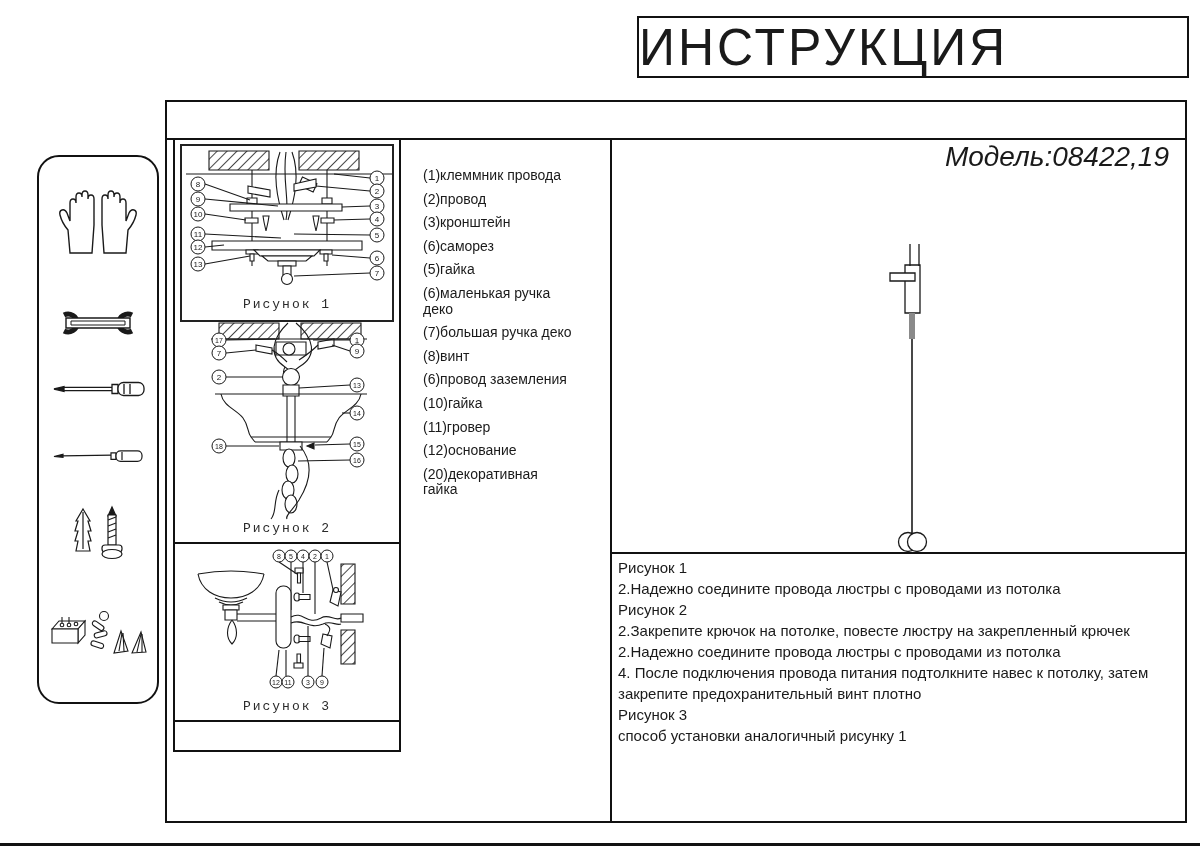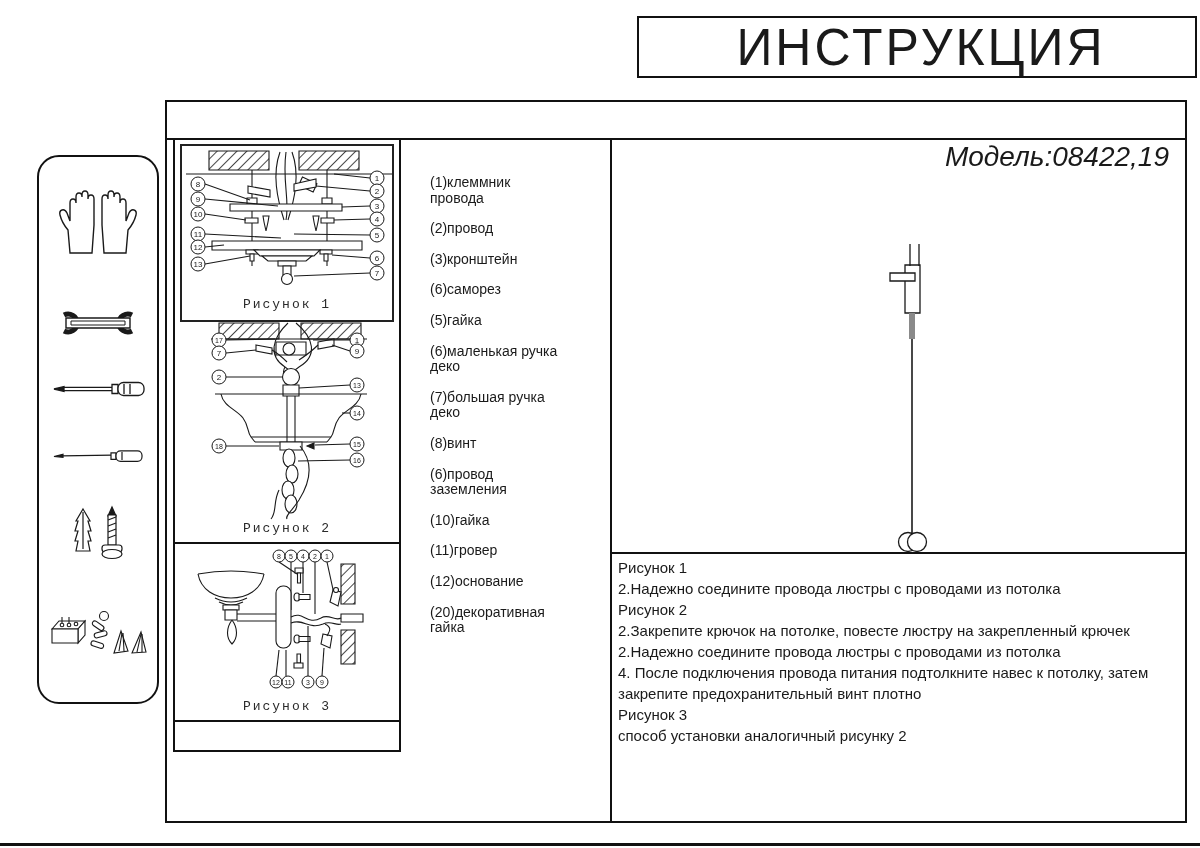--- a/index.html
+++ b/index.html
@@ -4,21 +4,21 @@
 <style>
   html,body{margin:0;padding:0;background:#fff;}
   body{width:1200px;height:848px;position:relative;overflow:hidden;
        font-family:"Liberation Sans",sans-serif;color:#1a1a1a;}
   .abs{position:absolute;}
   svg{display:block;}
   line,path,rect,circle,ellipse,polygon,polyline{vector-effect:non-scaling-stroke;}
 
   
   .title-box{left:637px;top:16px;width:548px;height:58px;border:2px solid #111;
-             display:flex;align-items:center;justify-content:center;padding-left:8px;}
+             display:flex;align-items:center;}
   .title-box span{font-size:50px;letter-spacing:3px;line-height:1;transform:scaleY(1.05);}
 
   
   .bottom-rule{left:0;top:843px;width:1200px;height:3px;background:#111;}
 
   
   .sidebar{left:37px;top:155px;width:118px;height:545px;border:2px solid #111;border-radius:22px;
            display:flex;flex-direction:column;align-items:center;}
   .tool{margin-top:0;}
   .t-gloves{margin-top:28px;} .t-wrench{margin-top:48px;} .t-sd{margin-top:34px;}
@@ -34,21 +34,21 @@
                border:2px solid #111;box-sizing:border-box;background:#fff;}
   .fig1-panel{margin:4px 5px 0 5px;border:2px solid #222;height:178px;box-sizing:border-box;}
   .fig-caption{text-align:center;font-family:"Liberation Mono",monospace;font-size:13px;
                letter-spacing:2px;color:#2a2a2a;height:20px;line-height:18px;}
   .fig2-panel{height:222px;border-bottom:2px solid #111;box-sizing:border-box;}
   .fig3-panel{height:182px;}
   .fig3-panel .fig-caption{border-bottom:2px solid #111;height:24px;line-height:22px;}
 
   
   .parts{position:absolute;left:248px;top:20px;width:168px;font-size:14px;line-height:15.6px;}
-  .parts div{margin:15px;}
+  .parts div{margin:8px;}
 
   
   .right-pane{position:absolute;left:443px;top:0;right:0;bottom:0;border-left:2px solid #111;}
   .model{position:absolute;top:0;right:16px;font-size:28px;line-height:34px;white-space:nowrap;font-style:italic;}
   .pendant{position:absolute;left:238px;top:100px;}
   .instructions{position:absolute;left:0;right:0;top:412px;bottom:0;border-top:2px solid #111;
                 padding:3px 6px;font-size:15px;line-height:21px;}
 
   .cal{font-size:8px;fill:#1a1a1a;}
   .cal7{font-size:7px;fill:#1a1a1a;}
@@ -381,18 +381,18 @@
       </svg>
 
       <div class="instructions">
         <div>Рисунок 1</div>
         <div>2.Надежно соедините провода люстры с проводами из потолка</div>
         <div>Рисунок 2</div>
         <div>2.Закрепите крючок на потолке, повесте люстру на закрепленный крючек</div>
         <div>2.Надежно соедините провода люстры с проводами из потолка</div>
         <div>4. После подключения провода питания подтолкните навес к потолку, затем закрепите предохранительный винт плотно</div>
         <div>Рисунок 3</div>
-        <div> способ установки аналогичный рисунку 2</div>
+        <div> способ установки аналогичный рисунку 1</div>
       </div>
     </div>
 
   </div>
 </div>
 
 </body></html>

